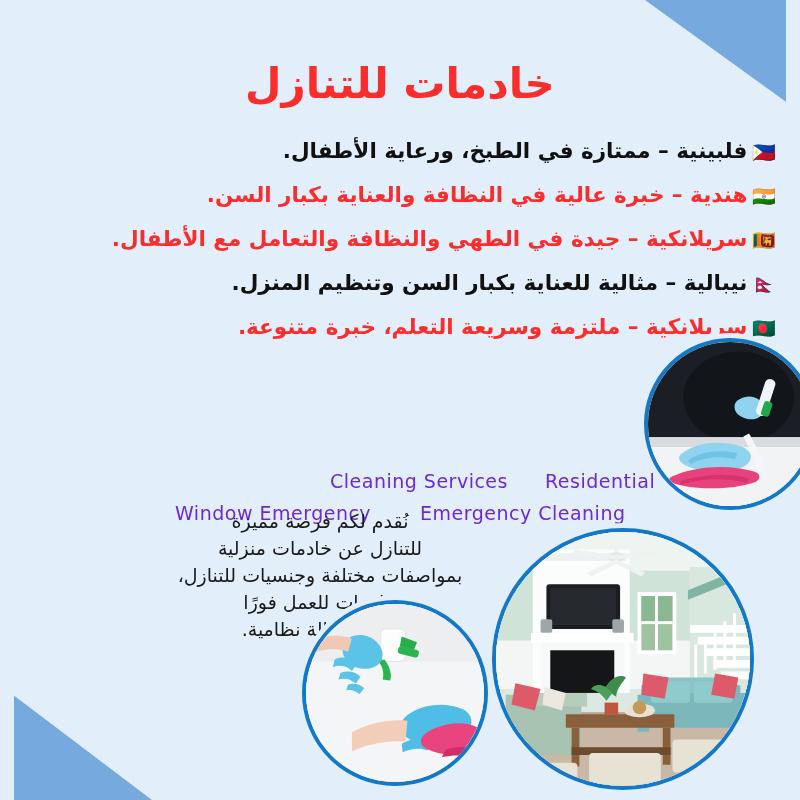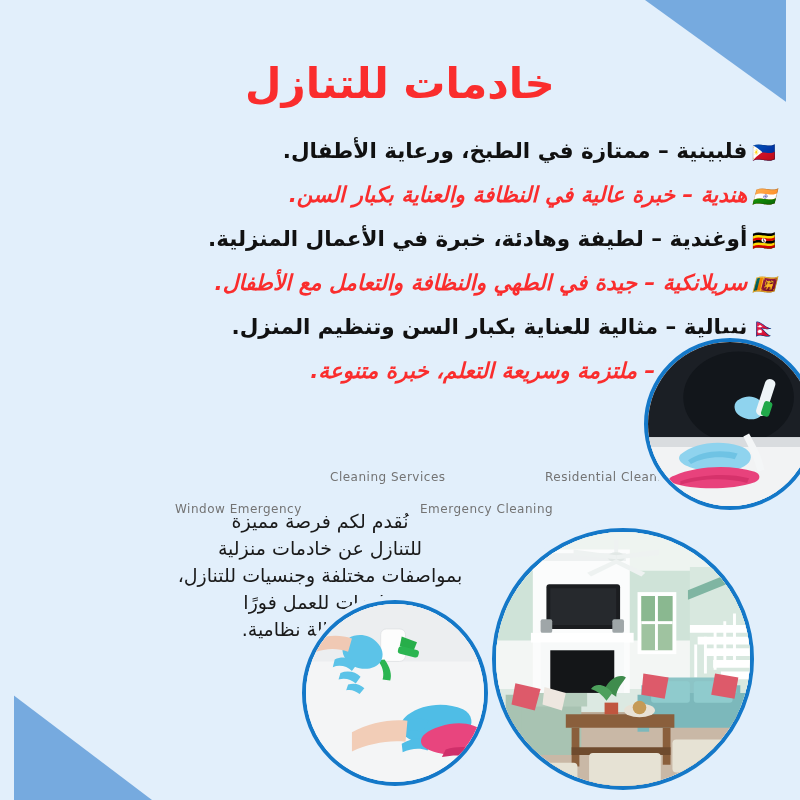--- a/index.html
+++ b/index.html
@@ -62,21 +62,21 @@
   }
   .row {
     font-size:21.5px;
     font-weight:bold;
     line-height:1.0;
     margin-bottom:22px;
     white-space:nowrap;
     direction:rtl;
   }
   .row.dark  { color:#111111; }
-  .row.red   { color:#FA2D2D;font-style:italic; }
+  .row.red   { color:#FA2D2D; }
   .flag {
     font-family:"DejaVu Sans",sans-serif;
     font-size:19px;
     margin-left:5px;
     vertical-align:-1px;
   }
 
   
   .blurb {
     position:absolute;
@@ -113,22 +113,22 @@
   .photo-living-room {
     width:262px; height:262px;
     top:528px; left:492px;
     z-index:2;
   }
   .photo svg { display:block; width:100%; height:100%; }
 
   
   .watermark {
     position:absolute;
-    color:#737373;
-    font-size:12px;
+    color:#6d28d9;
+    font-size:19px;
     letter-spacing:.5px;
     direction:ltr;
     white-space:nowrap;
     pointer-events:none;
     text-align:right;
   }
   .wm1 { top:470px; left:330px; }
   .wm2 { top:470px; left:545px; }
   .wm3 { top:502px; left:175px; }
   .wm4 { top:502px; left:420px; }
@@ -155,23 +155,20 @@
     <div class="row dark">
       <span class="flag">🇵🇭</span><span>فلبينية – ممتازة في الطبخ، ورعاية الأطفال.</span>
     </div>
 
     <div class="row red">
       <span class="flag">🇮🇳</span><span>هندية – خبرة عالية في النظافة والعناية بكبار السن.</span>
     </div>
 
 
 
-    <div class="row dark">
-      <span class="flag">🇺🇬</span><span>أوغندية – لطيفة وهادئة، خبرة في الأعمال المنزلية.</span>
-    </div>
 
     <div class="row red">
       <span class="flag">🇱🇰</span><span>سريلانكية – جيدة في الطهي والنظافة والتعامل مع الأطفال.</span>
     </div>
 
     <div class="row dark">
       <span class="flag">🇳🇵</span><span>نيبالية – مثالية للعناية بكبار السن وتنظيم المنزل.</span>
     </div>
 
     <div class="row red">

